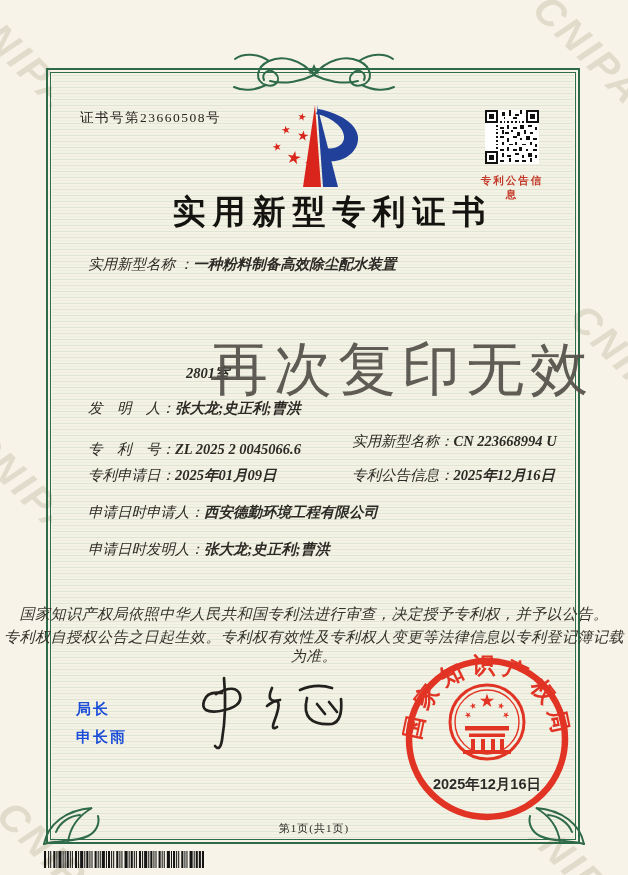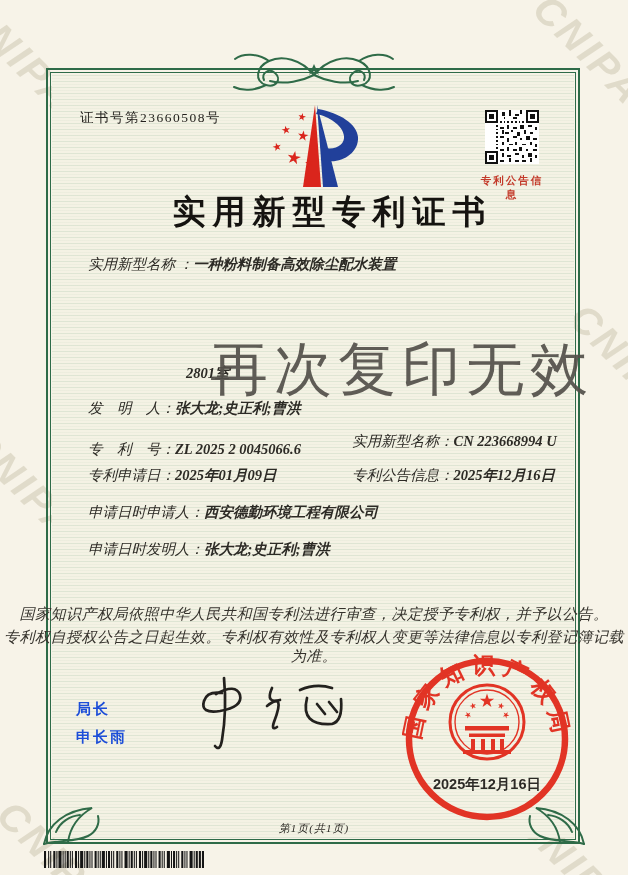--- a/index.html
+++ b/index.html
@@ -49,21 +49,21 @@
         letter-spacing:.5px;color:#35322c;font-family:Liberation Serif, serif;}
   .signer{left:76px;font-family:"Liberation Sans","DejaVu Sans",sans-serif;
           font-size:15px;font-weight:bold;color:#1d4ed8;letter-spacing:2px;}
   .signature{left:188px;top:668px;z-index:4;}
   .seal{left:402px;top:654px;z-index:5;opacity:.93;}
   .copy-stamp{
     left:210px;top:331px;z-index:6;
     font-family:"Liberation Sans","DejaVu Sans",sans-serif;
     font-size:58px;letter-spacing:6px;color:#53504a;opacity:.92;white-space:nowrap;
   }
-  .footer-page{left:0;right:0;top:821px;text-align:center;font-size:11px;color:#2c2a25;letter-spacing:1px;font-style:italic;}
+  .footer-page{left:0;right:0;top:821px;text-align:center;font-size:11px;color:#2c2a25;letter-spacing:1px;}
   .barcode{left:44px;top:851px;z-index:4;}
 </style>
 </head>
 <body>
 
 <div class="page">
 
   <span class="wm" style="left:-14px;top:-8px">CNIPA</span>
   <span class="wm" style="left:556px;top:-14px">CNIPA</span>
   <span class="wm" style="left:182px;top:116px">CNIPA</span>

